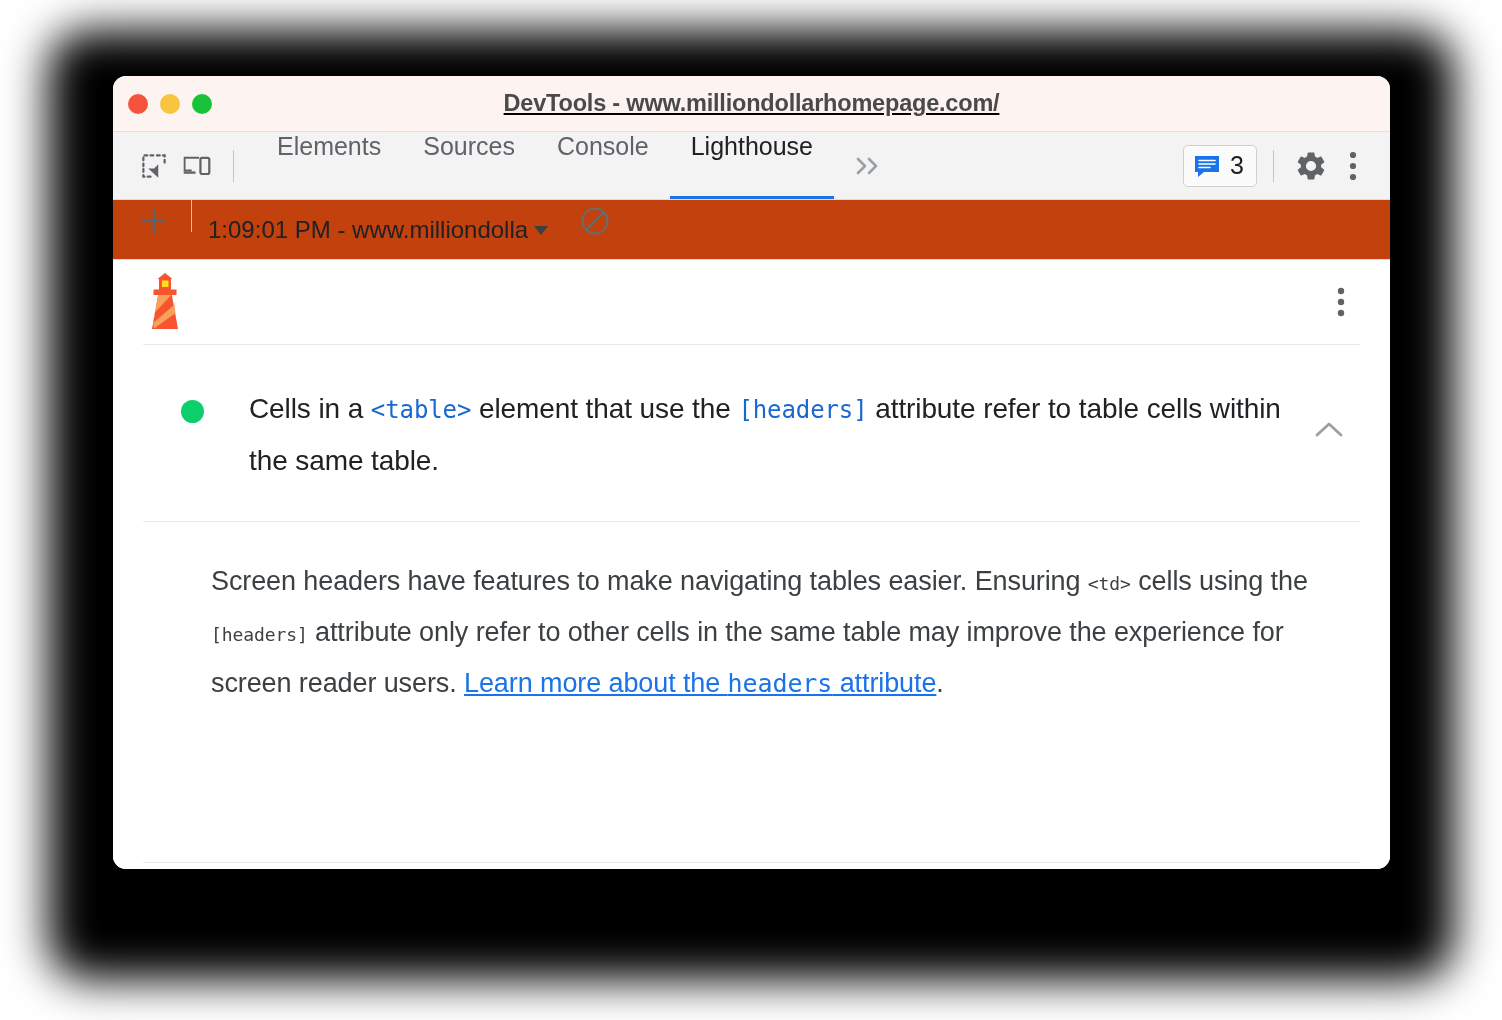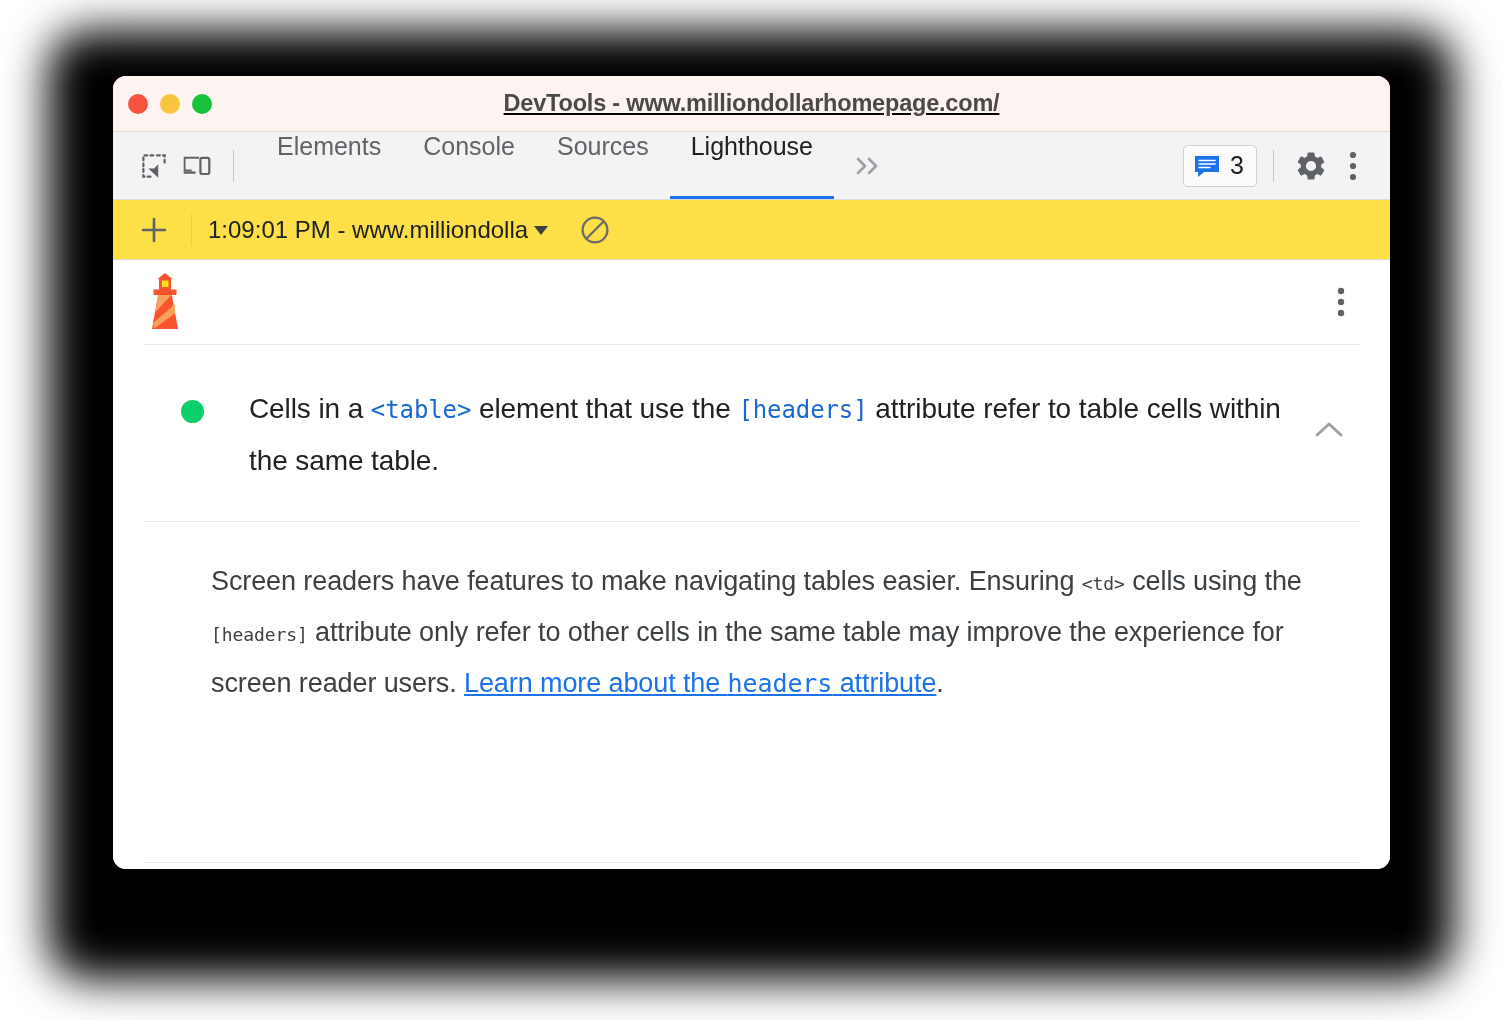--- a/index.html
+++ b/index.html
@@ -160,24 +160,23 @@
   .issues-count {
     font-size: 25px;
     color: #202124;
     line-height: 1;
   }
 
   
   .runbar {
     height: 60px;
     flex: 0 0 60px;
-    background: #fde047;
+    background: #c2410c;
     border-bottom: 1px solid #dcdcdc;
     display: flex;
-    align-items: center;
     padding: 0 20px;
   }
   .run-select {
     display: flex;
     align-items: center;
     max-width: 430px;
   }
   .run-label {
     font-size: 24px;
     color: #202124;
@@ -323,24 +322,24 @@
       </svg>
     </div>
 
     <div class="tb-divider"></div>
 
     <div class="tabs">
       <div class="tab">
         <span>Elements</span>
       </div>
       <div class="tab">
+        <span>Sources</span>
+      </div>
+      <div class="tab">
         <span>Console</span>
-      </div>
-      <div class="tab">
-        <span>Sources</span>
       </div>
       <div class="tab active">
         <span>Lighthouse</span>
       </div>
       <div class="tab-more">
         <svg width="34" height="26" viewBox="0 0 34 26">
           <g fill="none" stroke="#9aa0a6" stroke-width="2.6" stroke-linecap="round" stroke-linejoin="round">
             <polyline points="8,6 15,13 8,20"></polyline>
             <polyline points="19,6 26,13 19,20"></polyline>
           </g>
@@ -442,20 +441,20 @@
       <div class="chev-up">
         <svg width="34" height="22" viewBox="0 0 34 22">
           <polyline points="5,16 17,5 29,16" fill="none" stroke="#9aa0a6" stroke-width="2.8" stroke-linecap="round" stroke-linejoin="round"></polyline>
         </svg>
       </div>
     </div>
 
     <div class="rule"></div>
 
     <div class="audit-body">
-      <span>Screen readers have features to make navigating tables easier. Ensuring </span><code>&lt;td&gt;</code><span> cells using the </span><code>[headers]</code><span> attribute only refer to other cells in the same table may improve the experience for screen reader users. </span><a href="#"><span>Learn more about the </span><code>headers</code><span> attribute</span></a><span>.</span>
+      <span>Screen headers have features to make navigating tables easier. Ensuring </span><code>&lt;td&gt;</code><span> cells using the </span><code>[headers]</code><span> attribute only refer to other cells in the same table may improve the experience for screen reader users. </span><a href="#"><span>Learn more about the </span><code>headers</code><span> attribute</span></a><span>.</span>
     </div>
 
     <div class="bottom-rule"></div>
     <div class="bottom-pad"></div>
   </div>
 
 </div>
 
 </body></html>

